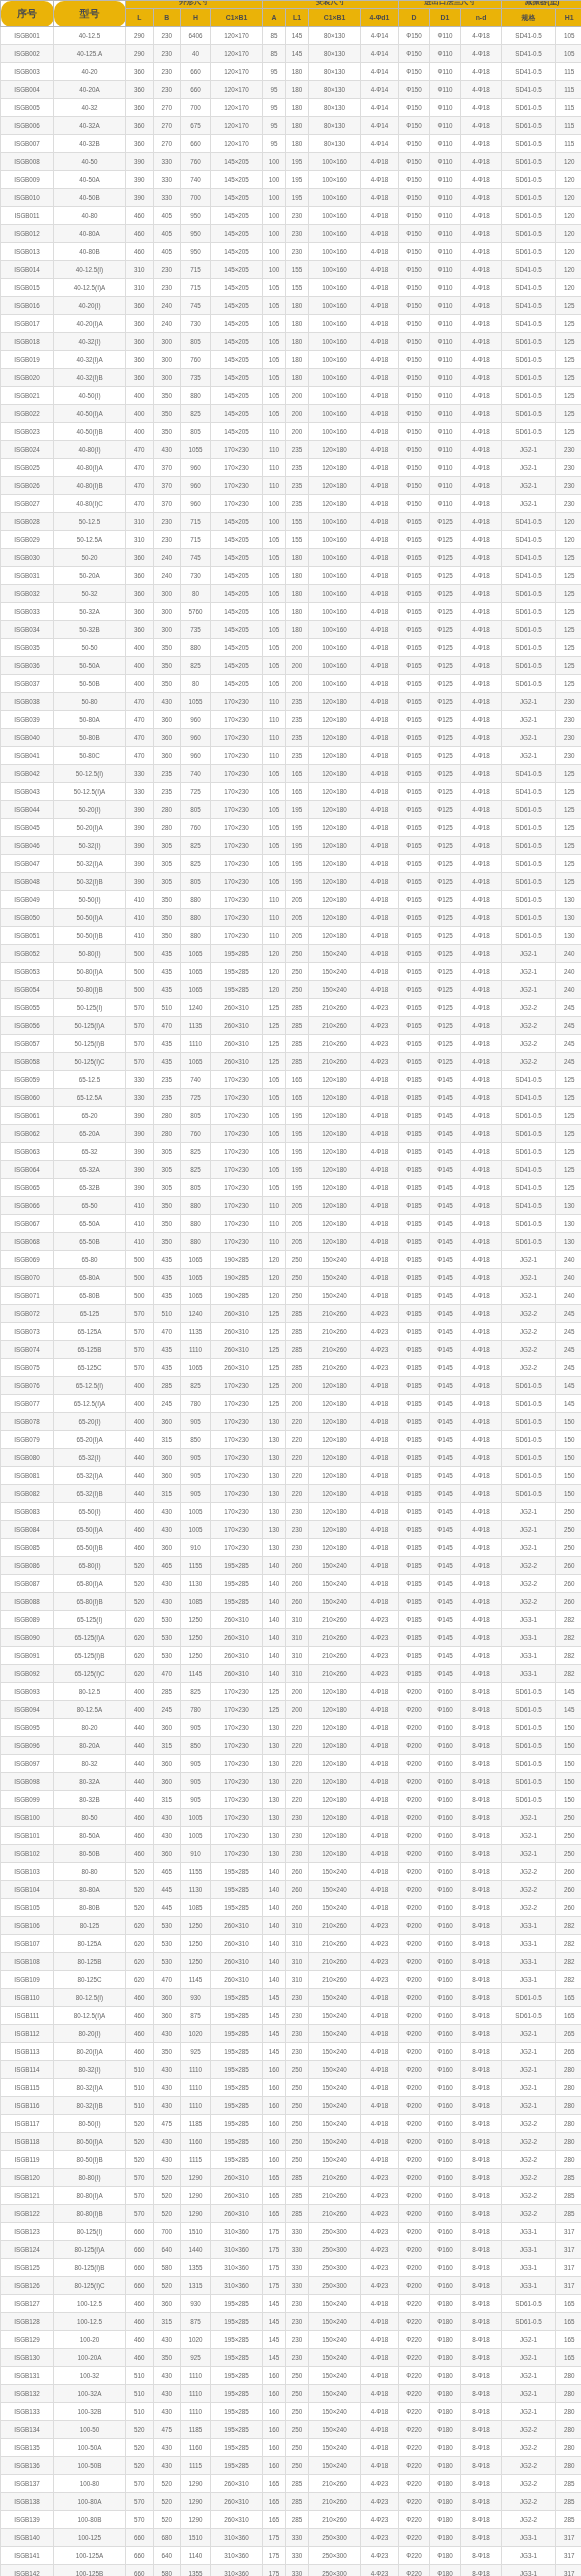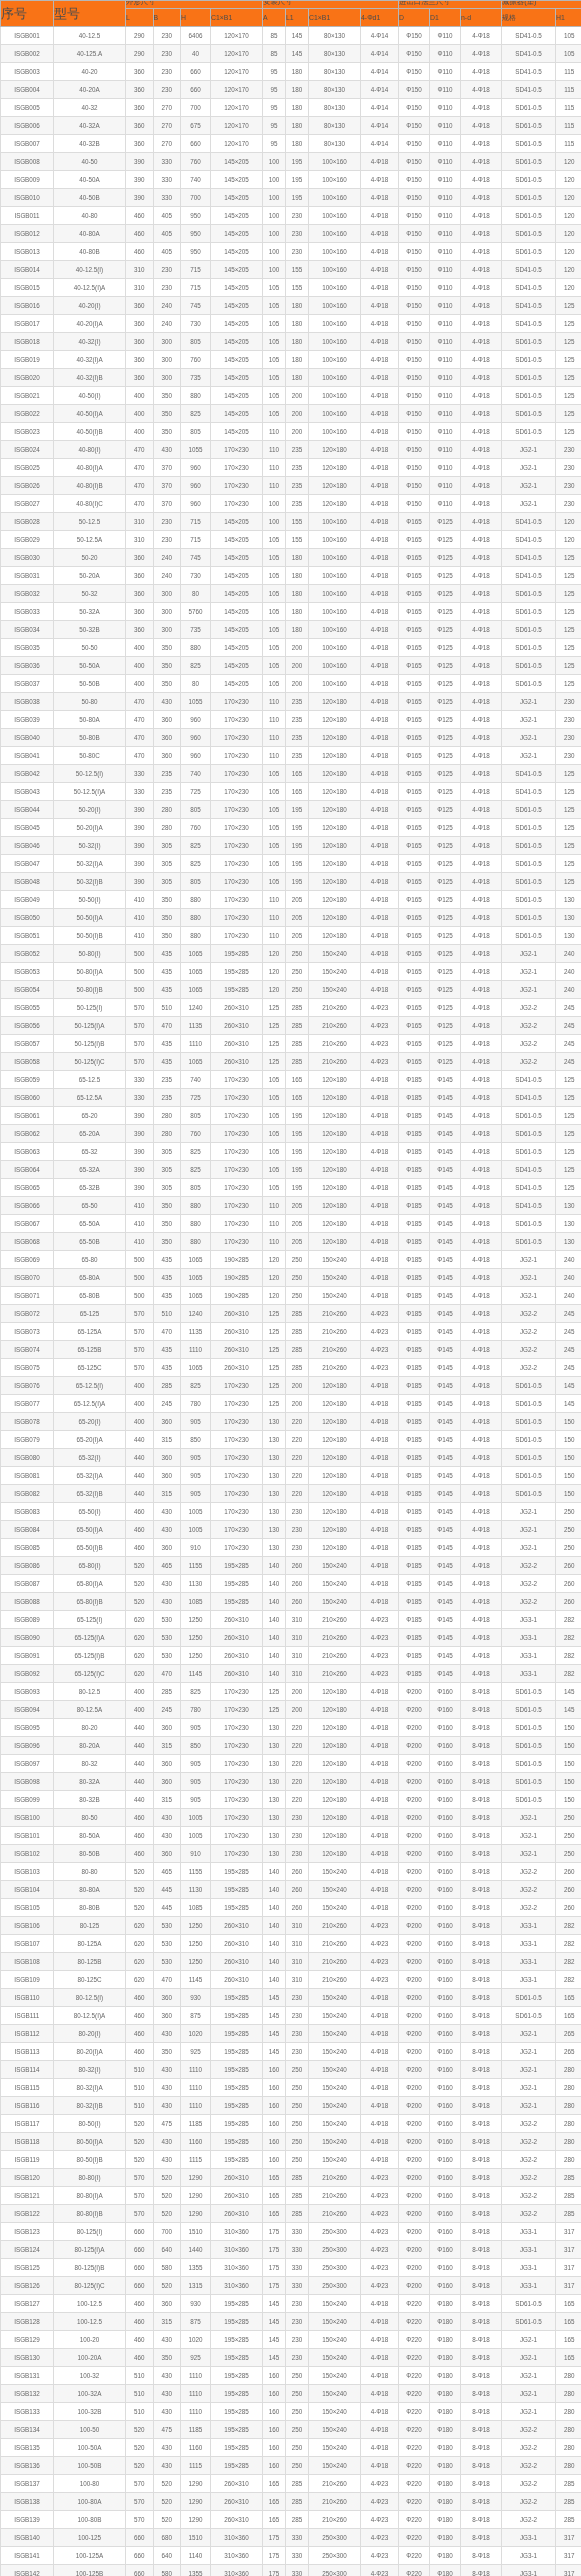--- a/index.html
+++ b/index.html
@@ -2,24 +2,24 @@
 <html style="font-size:9.2px"><head>
 <meta charset="utf-8">
 <style>
   html,body{margin:0;padding:0;}
   body{
     width:581px;height:2576px;overflow:hidden;background:#ffffff;
     font-family:"Liberation Sans","DejaVu Sans",sans-serif;
   }
   table{border-collapse:collapse;table-layout:fixed;width:581px;}
   thead th{
-    background:#f97316;color:#4c4c4c;font-weight:normal;
-    border:0.6px solid #b7b7b7;font-size:6.9px;text-align:left;padding:0;
+    background:#eab308;color:#4c4c4c;font-weight:bold;
+    border:0.6px solid #b7b7b7;font-size:6.9px;text-align:center;padding:0;
   }
-  th.rowspan-head{font-size:13px;}
+  th.rowspan-head{font-size:10px;border-radius:10px;}
   tr.group-row th{height:7.4px;}
   tr.group-row .clip{display:block;height:7.4px;overflow:hidden;}
   tr.group-row .clip span{display:block;margin-top:-4px;font-size:7.4px;}
   tr.sub-row th{height:17px;}
   tbody td{
     border:0.6px solid #dcdcdc;color:#686868;font-size:6.3px;
     text-align:center;padding:0;overflow:hidden;white-space:nowrap;
   }
   tbody tr{height:18px;}
   tbody tr:nth-child(odd){background:#ffffff;}

